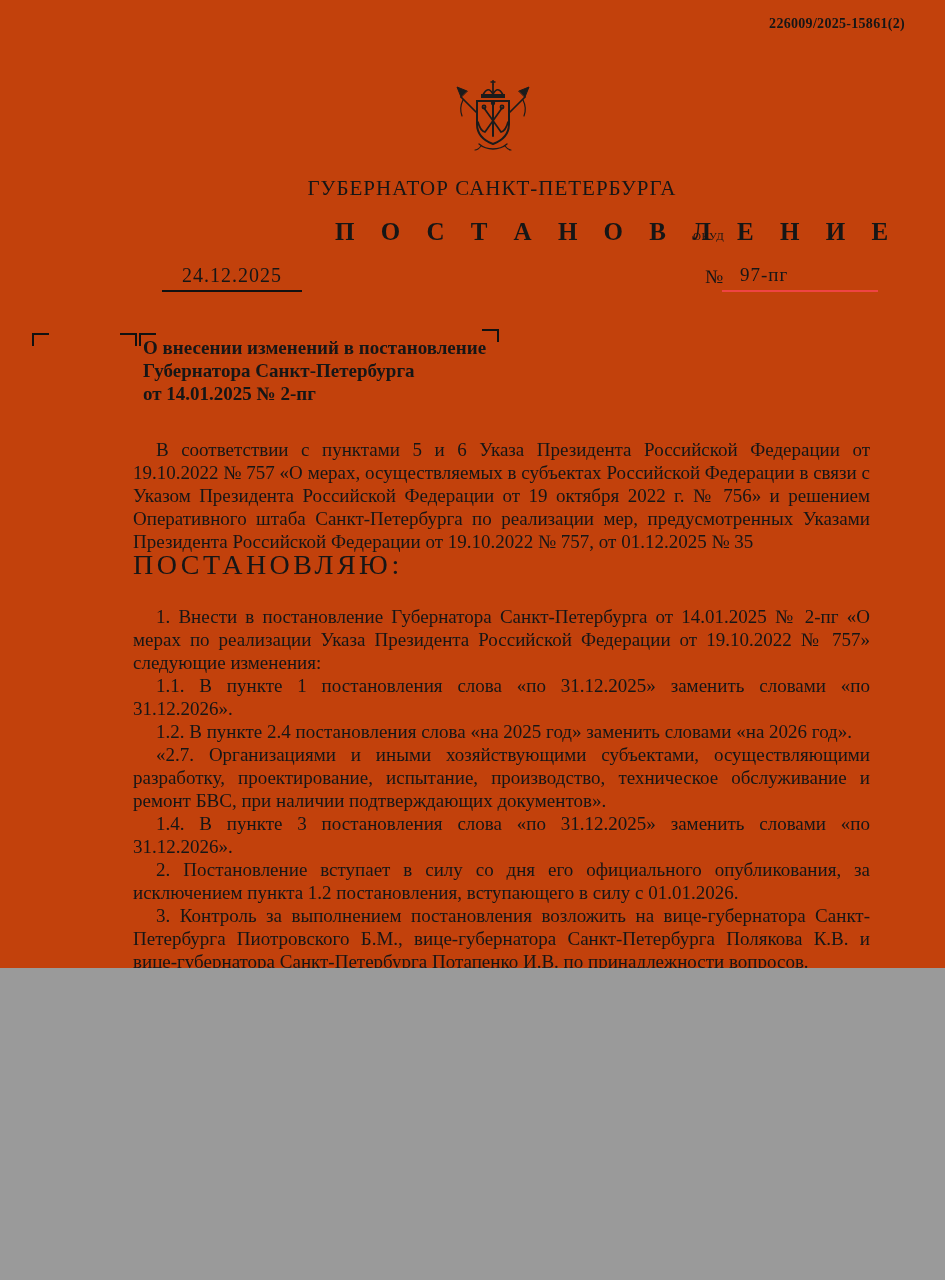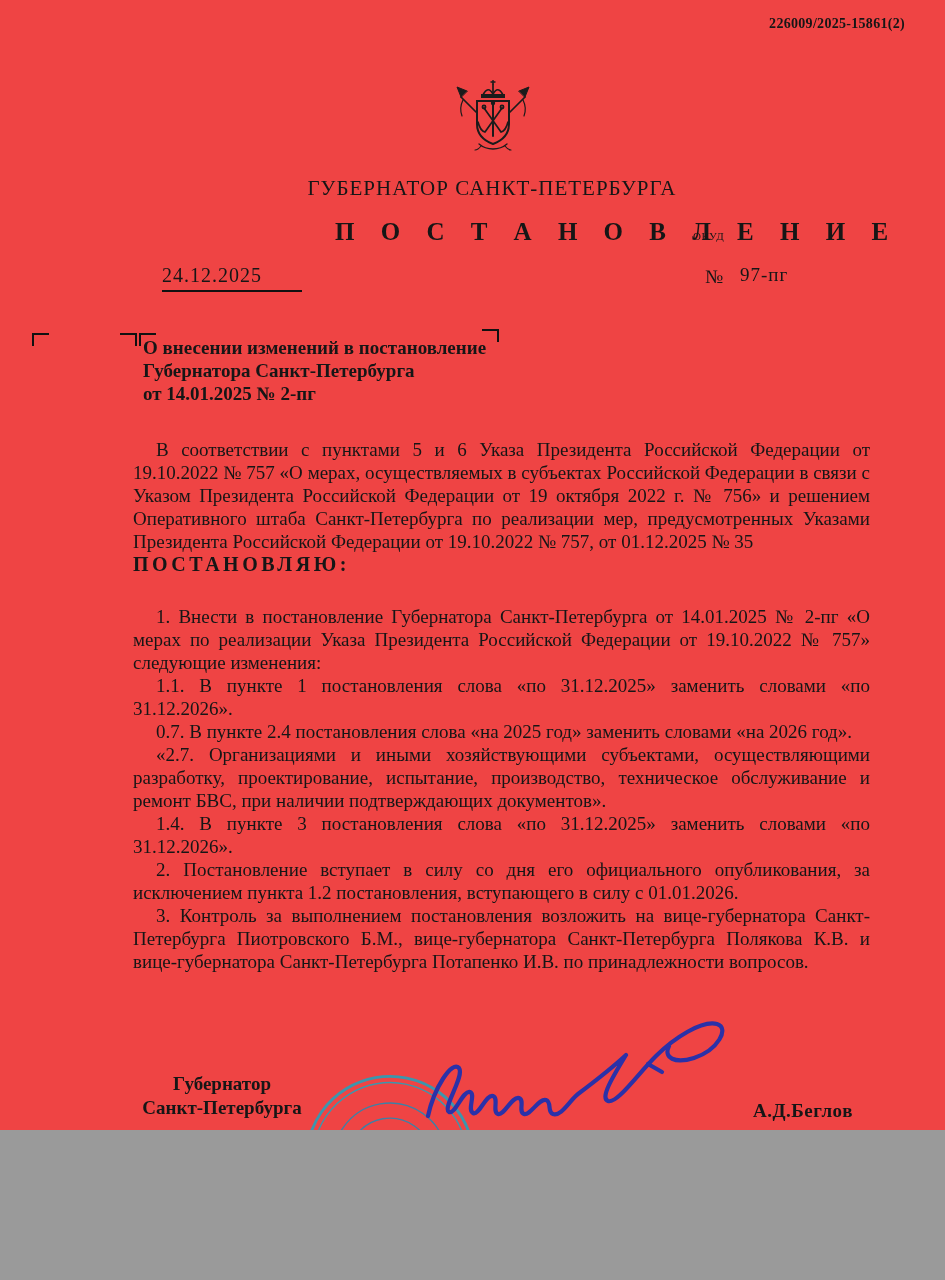--- a/index.html
+++ b/index.html
@@ -1,37 +1,37 @@
 <!DOCTYPE html>
 <html><head>
 <meta charset="utf-8">
 <style>
   html,body{margin:0;padding:0;background:#9a9a9a;}
   .page{
-    position:relative;width:945px;height:1130px;margin:0 auto;
-    background:#ef4444;overflow:hidden;
+    position:relative;width:945px;height:968px;margin:0 auto;
+    background:#c2410c;overflow:hidden;
     font-family:"Liberation Serif","DejaVu Serif",serif;
     color:#161616;
   }
   .abs{position:absolute;}
   .reg-number{left:700px;top:16px;width:205px;text-align:right;font-size:14px;font-weight:bold;letter-spacing:.3px;}
   .emblem{left:451px;top:80px;width:84px;height:80px;}
   .authority{left:292px;top:176px;width:400px;text-align:center;font-size:21px;font-weight:normal;letter-spacing:1px;white-space:nowrap;}
   .doctype{left:335px;top:218px;width:345px;text-align:center;font-size:25px;font-weight:bold;letter-spacing:10px;white-space:nowrap;}
   .okud{left:693px;top:230px;font-size:11px;font-weight:normal;letter-spacing:.5px;}
-  .date-field{left:162px;top:264px;width:140px;font-size:20px;letter-spacing:1px;border-bottom:2px solid #111;padding-bottom:3px;}
+  .date-field{left:162px;top:264px;width:140px;text-align:center;font-size:20px;letter-spacing:1px;border-bottom:2px solid #111;padding-bottom:3px;}
   .num-sign{left:705px;top:266px;font-size:19px;}
   .num-field{left:722px;top:264px;width:156px;font-size:19px;letter-spacing:1px;border-bottom:2px solid #ef4444;padding-bottom:4px;padding-left:18px;box-sizing:border-box;}
   .cmark{width:15px;height:11px;}
   .cmark.open{border-top:2px solid #111;border-left:2px solid #111;}
   .cmark.close{border-top:2px solid #111;border-right:2px solid #111;}
   .subject{left:143px;top:336px;width:360px;font-size:19px;font-weight:bold;line-height:23px;}
   .bodytext{left:133px;top:438px;width:737px;font-size:19px;line-height:23px;text-align:justify;text-align-last:left;}
   .bodytext p{margin:0;text-indent:23px;}
-  .resolve{margin-top:12px;font-size:20px;font-weight:bold;letter-spacing:3.5px;text-indent:0 !important;}
+  .resolve{margin-top:12px;font-size:28px;font-weight:normal;letter-spacing:3.5px;text-indent:0 !important;}
   .items{margin-top:29px;}
   .sig-position{left:138px;top:1072px;width:168px;text-align:center;font-size:19px;font-weight:bold;line-height:24px;}
   .sig-name{left:753px;top:1100px;font-size:19px;font-weight:bold;letter-spacing:.5px;}
   .stamp{left:301px;top:1071px;width:178px;height:178px;}
   .stamp text{font-family:"Liberation Sans","DejaVu Sans",sans-serif;}
   .sigink{left:412px;top:1000px;width:350px;height:140px;}
   .scan-bar{left:303px;top:1257px;width:642px;height:23px;background:#101010;
     -webkit-clip-path:polygon(0 78%,100% 18%,100% 100%,0 100%);
     clip-path:polygon(0 78%,100% 18%,100% 100%,0 100%);}
 </style>
@@ -88,21 +88,21 @@
     <div>Губернатора Санкт-Петербурга</div>
     <div>от 14.01.2025 № 2-пг</div>
   </div>
 
   <div class="abs bodytext">
     <p>В соответствии с пунктами 5 и 6 Указа Президента Российской Федерации от 19.10.2022 № 757 «О мерах, осуществляемых в субъектах Российской Федерации в связи с Указом Президента Российской Федерации от 19 октября 2022 г. № 756» и решением Оперативного штаба Санкт-Петербурга по реализации мер, предусмотренных Указами Президента Российской Федерации от 19.10.2022 № 757, от 01.12.2025 № 35</p>
     <p class="resolve">ПОСТАНОВЛЯЮ:</p>
     <div class="items">
       <p>1. Внести в постановление Губернатора Санкт-Петербурга от 14.01.2025 № 2-пг «О мерах по реализации Указа Президента Российской Федерации от 19.10.2022 № 757» следующие изменения:</p>
       <p>1.1. В пункте 1 постановления слова «по 31.12.2025» заменить словами «по 31.12.2026».</p>
-      <p>0.7. В пункте 2.4 постановления слова «на 2025 год» заменить словами «на 2026 год».</p>
+      <p>1.2. В пункте 2.4 постановления слова «на 2025 год» заменить словами «на 2026 год».</p>
       <p>«2.7. Организациями и иными хозяйствующими субъектами, осуществляющими разработку, проектирование, испытание, производство, техническое обслуживание и ремонт БВС, при наличии подтверждающих документов».</p>
       <p>1.4. В пункте 3 постановления слова «по 31.12.2025» заменить словами «по 31.12.2026».</p>
       <p>2. Постановление вступает в силу со дня его официального опубликования, за исключением пункта 1.2 постановления, вступающего в силу с 01.01.2026.</p>
       <p>3. Контроль за выполнением постановления возложить на вице-губернатора Санкт-Петербурга Пиотровского Б.М., вице-губернатора Санкт-Петербурга Полякова К.В. и вице-губернатора Санкт-Петербурга Потапенко И.В. по принадлежности вопросов.</p>
     </div>
   </div>
 
   <div class="abs sig-position">
     <div>Губернатор</div>
     <div>Санкт-Петербурга</div>

